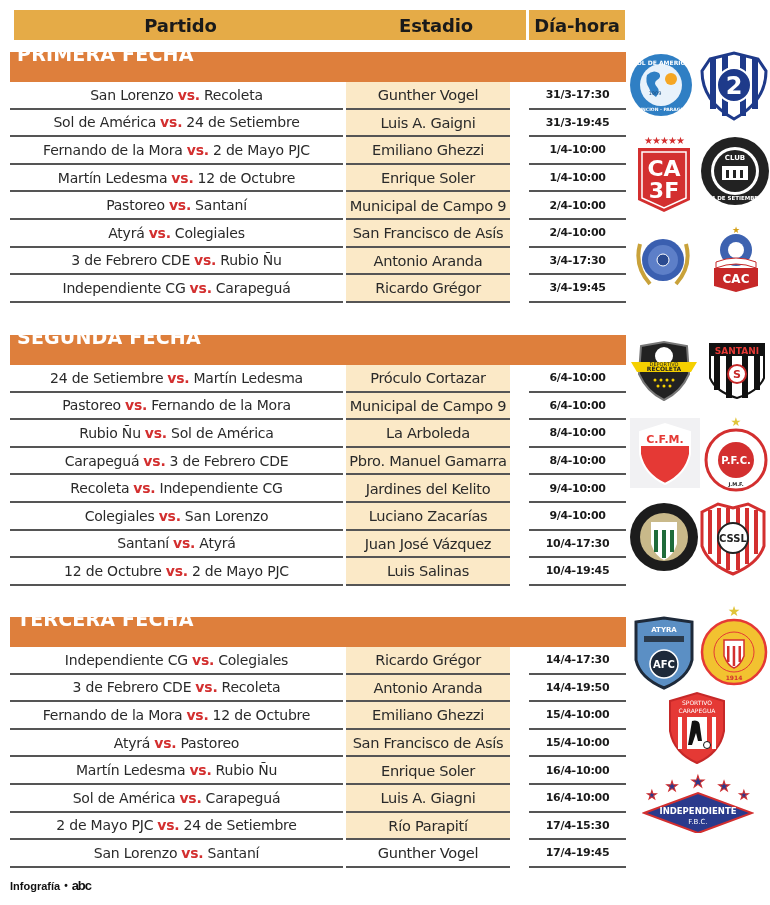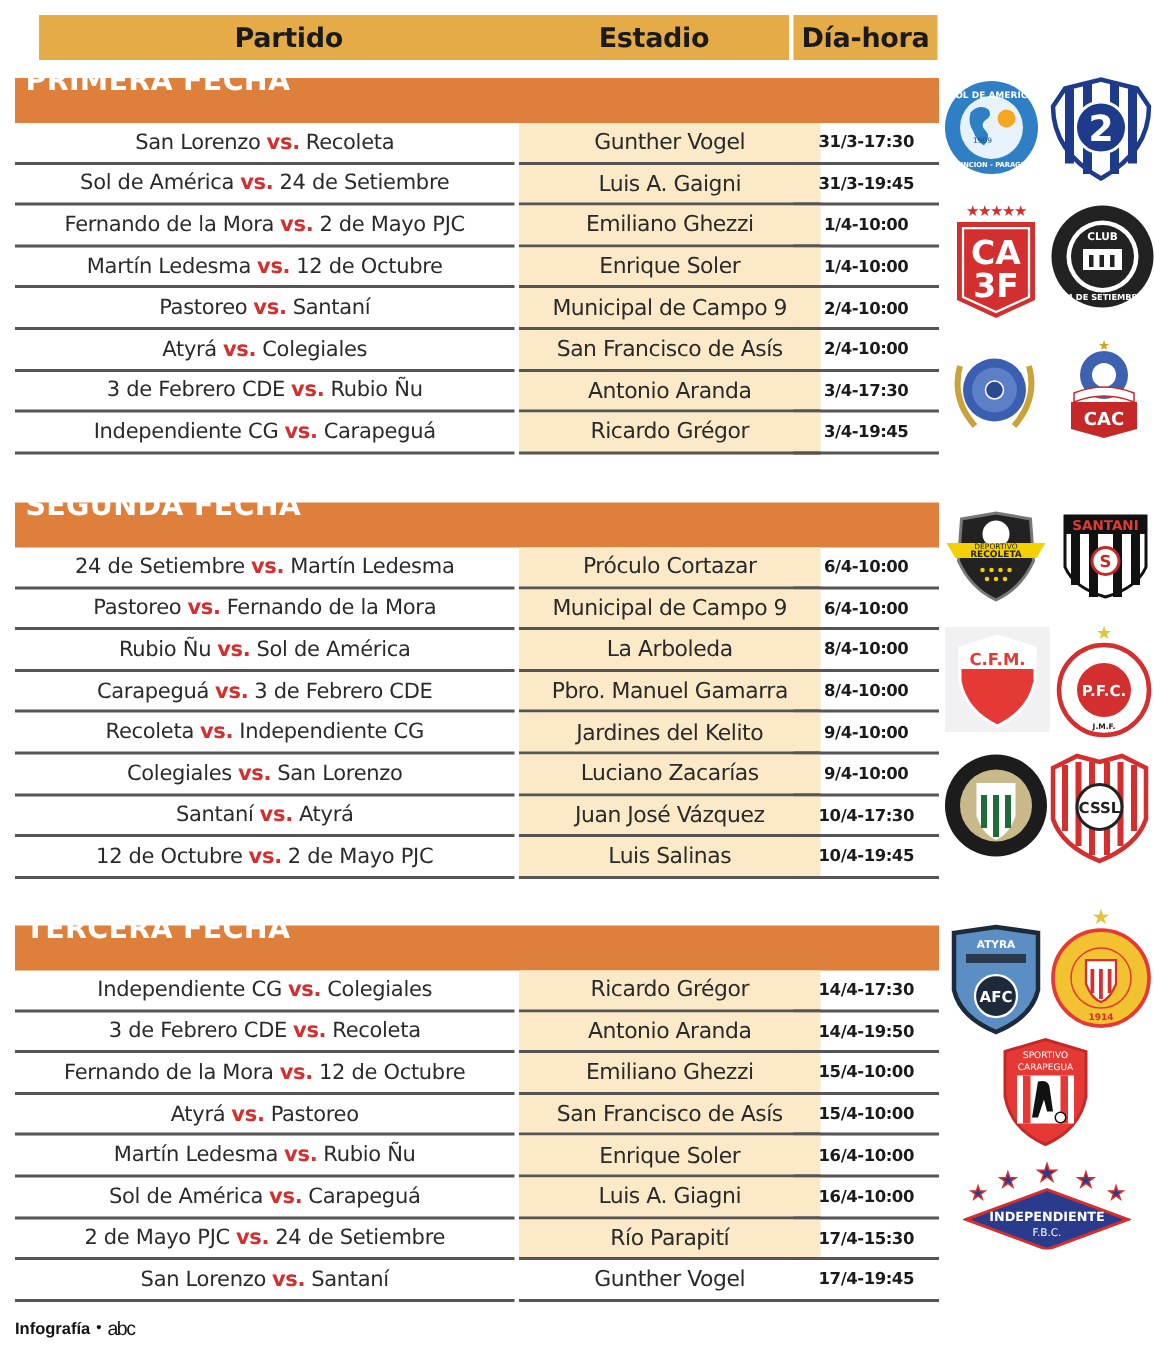--- a/index.html
+++ b/index.html
@@ -1,42 +1,42 @@
 <!DOCTYPE html>
 <html><head>
   <meta charset="utf-8">
   <style>
     * { box-sizing: border-box; margin: 0; padding: 0; }
     html, body { width: 770px; height: 905px; background: #ffffff; overflow: hidden; }
     body { position: relative; font-family: "DejaVu Sans", "Liberation Sans", sans-serif; color: #2a2a2a; }
 
     .header { position: absolute; top: 10px; left: 10px; height: 30px; }
     .hcell { position: absolute; top: 0; height: 30px; background: #e5ab47; color: #1a1a1a; font-weight: bold; font-size: 18px; display: flex; align-items: center; justify-content: center; letter-spacing: -0.2px; }
-    .h-partido { left: 16px; width: 333px; }
+    .h-partido { left: 4px; width: 333px; }
     .h-estadio { left: 336px; width: 180px; }
     .h-diahora { left: 519px; width: 96px; }
 
     .section { position: absolute; left: 10px; width: 616px; }
     .section-title { height: 30px; background: #de7f3c; color: #ffffff; font-weight: bold; font-size: 19px; padding-left: 7px; display: flex; align-items: flex-end; padding-bottom: 17px; letter-spacing: 0.2px; }
     .rows { position: relative; }
     .row { position: relative; height: 27.6px; }
     .c { position: absolute; top: 0; height: 27.6px; display: flex; align-items: center; justify-content: center; white-space: nowrap; }
     .c-partido { left: 0; width: 333px; font-size: 14px; border-bottom: 2px solid #555; letter-spacing: -0.2px; }
-    .c-estadio { left: 336px; width: 201px; font-size: 14.6px; background: #fbe9c7; border-bottom: 2px solid #555; letter-spacing: -0.3px; }
+    .c-estadio { left: 336px; width: 164px; font-size: 14.6px; background: #fbe9c7; border-bottom: 2px solid #555; letter-spacing: -0.3px; }
     .c-estadio.plain { background: transparent; }
     .c-diahora { left: 519px; width: 97px; font-size: 11px; font-weight: bold; color: #1a1a1a; border-bottom: 2px solid #555; letter-spacing: -0.3px; }
     .vs { color: #d32f2f; font-weight: bold; margin: 0 4px; }
 
     .logos { position: absolute; left: 626px; width: 144px; }
     .logo { position: absolute; }
     .logo svg { display: block; }
 
     .footer { position: absolute; left: 10px; top: 878px; display: flex; align-items: center; gap: 4px; font-family: "Liberation Sans", sans-serif; font-size: 11px; font-weight: bold; color: #111; }
     .footer .dot { font-size: 10px; }
-    .footer .brand { font-family: "Liberation Sans", sans-serif; font-weight: normal; font-size: 13px; letter-spacing: -1px; color: #111; }
+    .footer .brand { font-family: "Liberation Sans", sans-serif; font-weight: bold; font-size: 13px; letter-spacing: -1px; color: #111; }
   </style>
 </head>
 <body>
 
 <div class="header">
   <div class="hcell h-partido">Partido</div>
   <div class="hcell h-estadio">Estadio</div>
   <div class="hcell h-diahora">Día-hora</div>
 </div>
 

